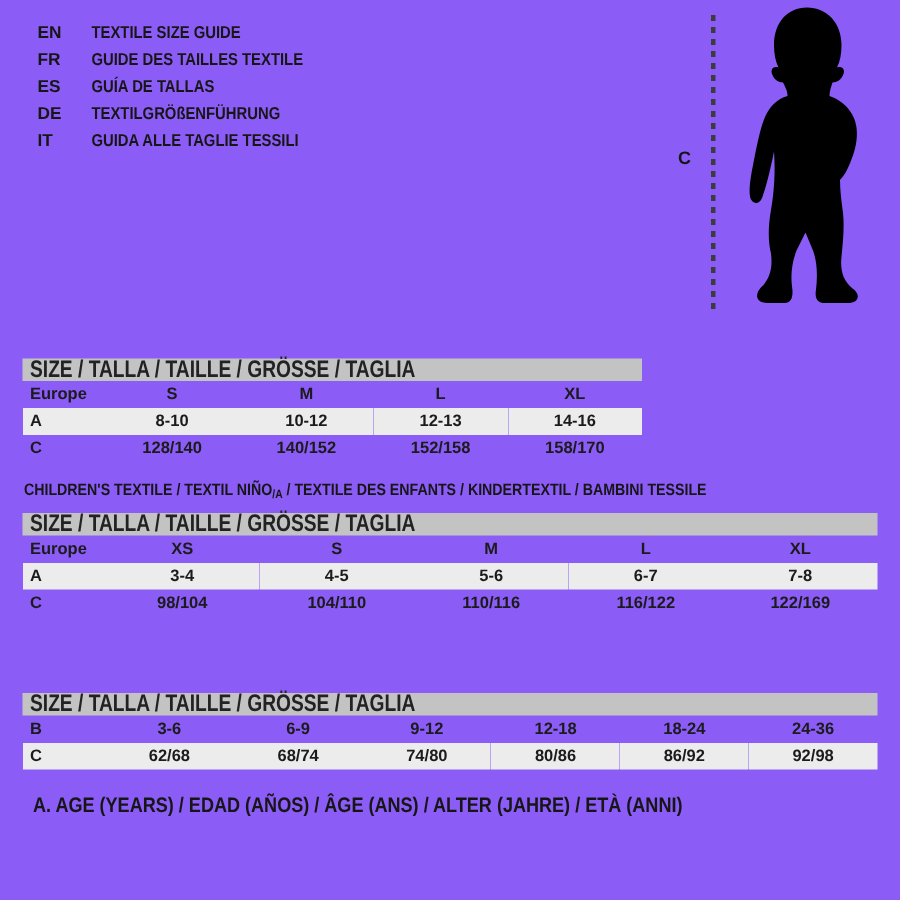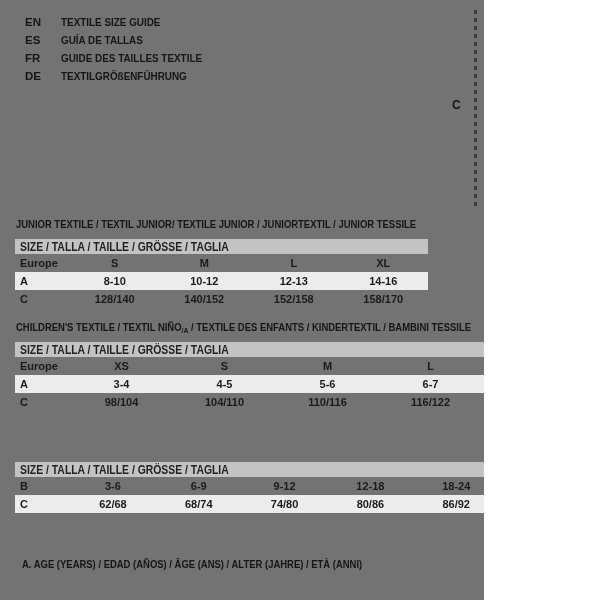--- a/index.html
+++ b/index.html
@@ -1,16 +1,16 @@
 <!DOCTYPE html>
 <html><head>
 <meta charset="utf-8">
 <style>
   html,body{margin:0;padding:0;background:#ffffff;}
-  .page{position:relative;width:484px;height:600px;background:#737373;overflow:hidden;
+  .page{position:relative;width:600px;height:600px;background:#8b5cf6;overflow:hidden;
         font-family:"Liberation Sans",sans-serif;color:#161616;}
 
   
   .sq{display:inline-block;transform:scaleX(0.86);transform-origin:0 50%;white-space:nowrap;}
   .sq80{display:inline-block;transform:scaleX(0.80);transform-origin:0 50%;white-space:nowrap;}
 
   
   .lang{position:absolute;top:13px;left:25px;font-size:11.5px;font-weight:700;}
   .lang-row{display:flex;height:18px;align-items:center;}
   .lang-code{width:36px;}
@@ -26,73 +26,74 @@
   #t1-title{top:216px;}
   #t2-title{top:319px;text-align:center;}
   #t3-title{top:420px;}
   .subs{font-size:8px;vertical-align:-2px;}
 
   
   .tbl{position:absolute;left:15px;}
   #t1{top:239px;width:413px;}
   #t2{top:342px;width:570px;}
   #t3{top:462px;width:570px;}
-  .size-bar{height:15px;background:#c3c3c3;font-size:13px;font-weight:700;
+  .size-bar{height:15px;background:#c3c3c3;font-size:16px;font-weight:700;
             line-height:15px;padding-left:5px;box-sizing:border-box;color:#222;}
   .tbl table{width:100%;border-collapse:collapse;table-layout:fixed;
              font-size:11px;font-weight:700;color:#1b1b1b;}
   .tbl td{height:18px;text-align:center;padding:0;overflow:hidden;}
   .tbl td.lbl{width:50px;text-align:left;padding-left:5px;font-weight:700;margin-top:38px;}
   .tbl tr.shaded{background:#ececec;}
 
   
-  .notes{position:absolute;left:22px;top:556px;font-size:11px;font-weight:700;line-height:17.5px;}
+  .notes{position:absolute;left:22px;top:528px;font-size:14px;font-weight:700;line-height:17.5px;}
 </style>
 </head>
 <body>
 
 <div class="page">
 
   <div class="lang">
     <div class="lang-row">
       <span class="lang-code">EN</span>
       <span class="sq">TEXTILE SIZE GUIDE</span>
     </div>
     <div class="lang-row">
+      <span class="lang-code">FR</span>
+      <span class="sq">GUIDE DES TAILLES TEXTILE</span>
+    </div>
+    <div class="lang-row">
       <span class="lang-code">ES</span>
       <span class="sq">GUÍA DE TALLAS</span>
     </div>
     <div class="lang-row">
-      <span class="lang-code">FR</span>
-      <span class="sq">GUIDE DES TAILLES TEXTILE</span>
+      <span class="lang-code">DE</span>
+      <span class="sq">TEXTILGRÖßENFÜHRUNG</span>
     </div>
     <div class="lang-row">
-      <span class="lang-code">DE</span>
-      <span class="sq">TEXTILGRÖßENFÜHRUNG</span>
+      <span class="lang-code">IT</span>
+      <span class="sq">GUIDA ALLE TAGLIE TESSILI</span>
     </div>
   </div>
 
   <div class="dash-line"></div>
   <div class="c-label">C</div>
   <svg class="silhouette" width="102" height="203" viewBox="0 0 102 203">
     <path fill="#000000" d="M51,2 C38,2 29,12 29,27 C29,33 30,38 32,42 C29,41 26,43 28,47
       C29,50 32,52 35,52 C37,56 38,58 38,61 C31,63 26,68 23,75 C20,82 18,92 16,102
       C14,112 12,122 13,128 C14,133 19,134 21,129 C24,121 26,112 28,103 L29,98
       C30,112 29,126 27,137 C25,148 25,158 27,166 C28,174 27,181 22,187
       C15,193 17,199 25,199 L36,199 C41,199 42,194 41,188 C40,180 41,172 44,164
       L50,152 L55,164 C58,172 58,182 57,190 C56,196 58,199 63,199 L78,199
       C86,199 87,193 81,189 C75,184 73,177 74,168 C75,158 76,148 75,139
       C74,131 73,124 73,117 C76,114 78,110 80,105 C83,98 85,90 84,82
       C83,72 75,64 66,61 C66,58 67,55 68,52 C71,52 74,50 75,47 C77,43 74,41 71,42
       C73,38 74,33 74,27 C74,12 64,2 51,2 Z"></path>
   </svg>
 
-  <div class="sec-title" id="t1-title">
-    <span class="sq">JUNIOR TEXTILE / TEXTIL JUNIOR/ TEXTILE JUNIOR / JUNIORTEXTIL / JUNIOR TESSILE</span>
-  </div>
   <div class="tbl" id="t1">
     <div class="size-bar">
       <span class="sq80">SIZE / TALLA / TAILLE / GRÖSSE / TAGLIA</span>
     </div>
     <table>
       <tbody>
           <tr>
         <td class="lbl">Europe</td>
         <td>S</td>
         <td>M</td>

